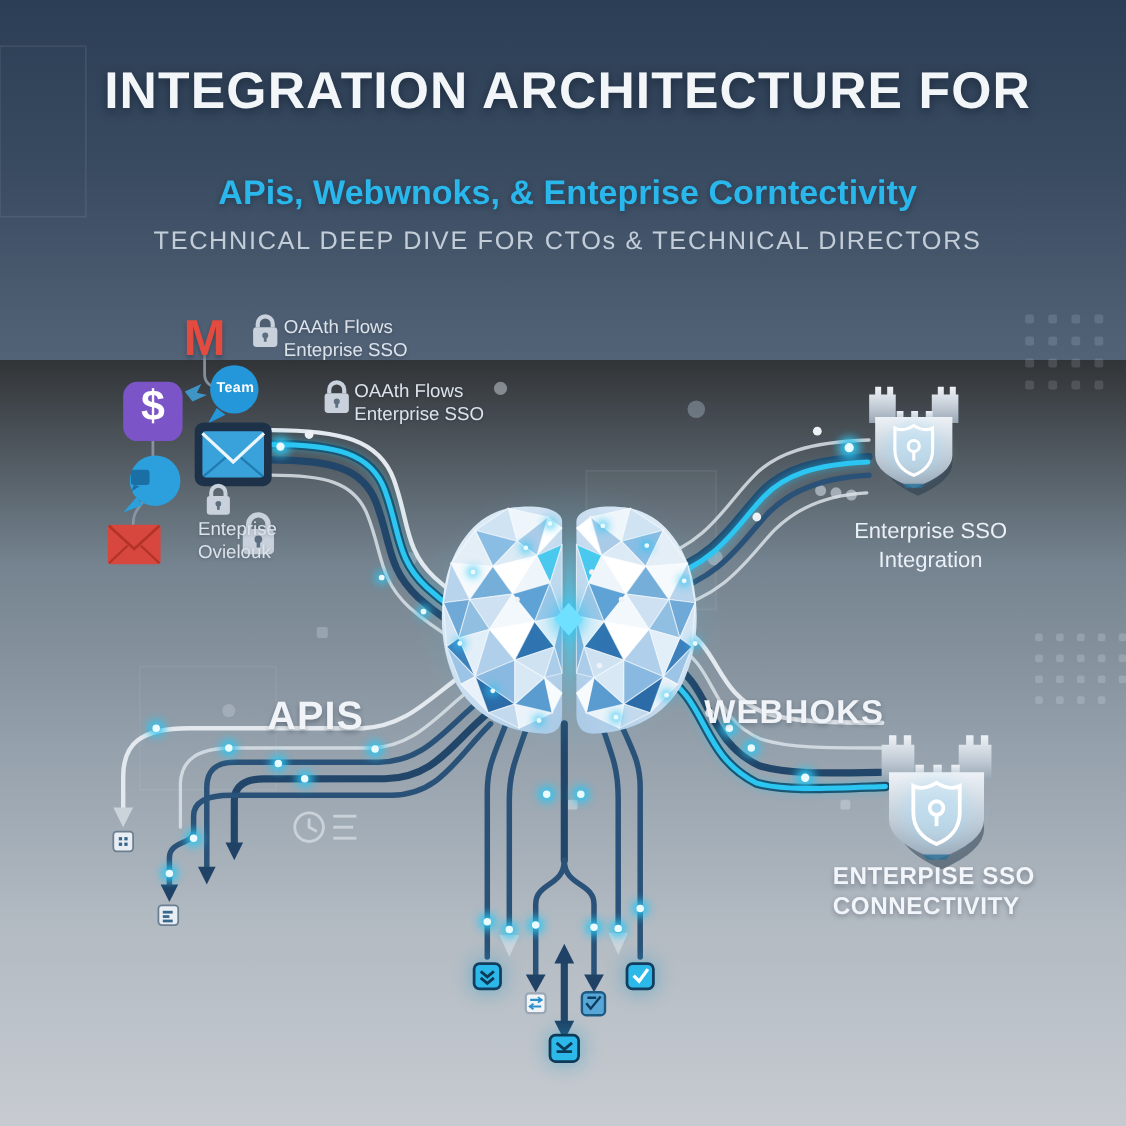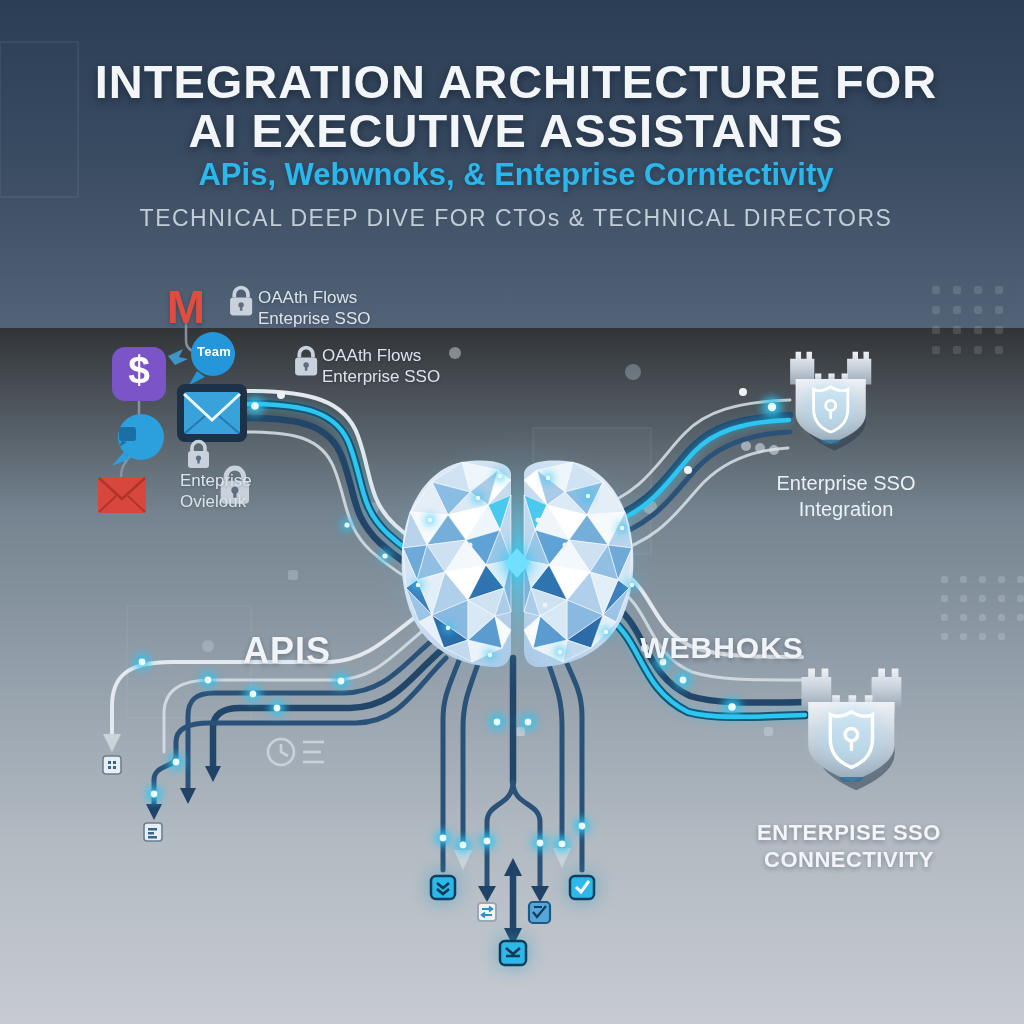--- a/index.html
+++ b/index.html
@@ -15,21 +15,21 @@
   #t2{top:103px;}
   #sub{left:516px;top:157px;font-size:31px;font-weight:700;color:#29b7ec;transform:translateX(-50%);text-shadow:0 2px 6px rgba(8,18,33,.35);}
   #tag{left:516px;top:205px;font-size:23px;font-weight:500;color:#c3cdd8;letter-spacing:1.5px;transform:translateX(-50%);}
   .ann{position:absolute;font-size:17px;line-height:21px;color:#dce3eb;font-weight:400;text-shadow:0 1px 3px rgba(10,20,35,.25);}
   #ann-oauth-top{left:258px;top:287px;}
   #ann-oauth-mid{left:322px;top:345px;}
   #ann-outlook{left:180px;top:470px;}
   #lbl-apis{left:287px;top:630px;font-size:36px;font-weight:800;color:#f0f4f8;letter-spacing:1px;transform:translateX(-50%);text-shadow:0 2px 5px rgba(10,20,35,.3);}
   #lbl-web{left:722px;top:631px;font-size:30px;font-weight:800;color:#f0f4f8;letter-spacing:1px;transform:translateX(-50%);text-shadow:0 2px 5px rgba(10,20,35,.3);}
   #lbl-int{left:846px;top:470px;font-size:20px;line-height:26px;color:#eaf0f6;font-weight:500;text-align:center;transform:translateX(-50%);}
-  #lbl-conn{left:849px;top:783px;font-size:22px;line-height:27px;font-weight:800;color:#f2f6fa;text-align:center;transform:translateX(-50%);letter-spacing:.5px;text-shadow:0 2px 5px rgba(10,20,35,.3);margin-top:36px;}
+  #lbl-conn{left:849px;top:783px;font-size:22px;line-height:27px;font-weight:800;color:#f2f6fa;transform:translateX(-50%);letter-spacing:.5px;text-shadow:0 2px 5px rgba(10,20,35,.3);}
   #ic-gmail-m{left:186px;top:280px;font-size:46px;font-weight:800;color:#e24b3f;transform:translateX(-50%);text-shadow:0 2px 4px rgba(10,20,35,.3);}
   #ic-team{left:214px;top:344px;font-size:13px;font-weight:700;color:#ffffff;transform:translateX(-50%);letter-spacing:.3px;}
   #ic-dollar{left:139px;top:348px;font-size:39px;font-weight:800;color:#ffffff;transform:translateX(-50%);}
   
   .pipe-w{stroke:#e3e9ee;stroke-width:4;fill:none;stroke-linecap:round;}
   .pipe-wt{stroke:#dbe2e8;stroke-width:3;fill:none;stroke-linecap:round;opacity:.85;}
   .pipe-d{stroke:#214669;stroke-width:6.5;fill:none;stroke-linecap:round;}
   .pipe-d2{stroke:#2a5278;stroke-width:5;fill:none;stroke-linecap:round;}
   .pipe-case{stroke:#15354e;stroke-width:8.5;fill:none;stroke-linecap:round;}
   .pipe-c{stroke:#2cc6f3;stroke-width:4.5;fill:none;stroke-linecap:round;}
@@ -492,21 +492,20 @@
           </g>
       <circle class="wdot" cx="538" cy="520" r="2.5"></circle>
       <circle class="wdot" cx="565" cy="545" r="2.5"></circle>
       <circle class="wdot" cx="470" cy="545" r="2.5"></circle>
       <circle class="wdot" cx="545" cy="605" r="2.5"></circle>
     </g>
   </g>
 </svg>
 
 <div class="lbl" id="t1">INTEGRATION ARCHITECTURE FOR</div>
-<div class="lbl" id="t2">AI EXECUTIVE ASSISTANTS</div>
 <div class="lbl" id="sub">APis, Webwnoks, &amp; Enteprise Corntectivity</div>
 <div class="lbl" id="tag">TECHNICAL DEEP DIVE FOR CTOs &amp; TECHNICAL DIRECTORS</div>
 
 <div class="ann" id="ann-oauth-top">
   <div>OAAth Flows</div>
   <div>Enteprise SSO</div>
 </div>
 <div class="ann" id="ann-oauth-mid">
   <div>OAAth Flows</div>
   <div>Enterprise SSO</div>

